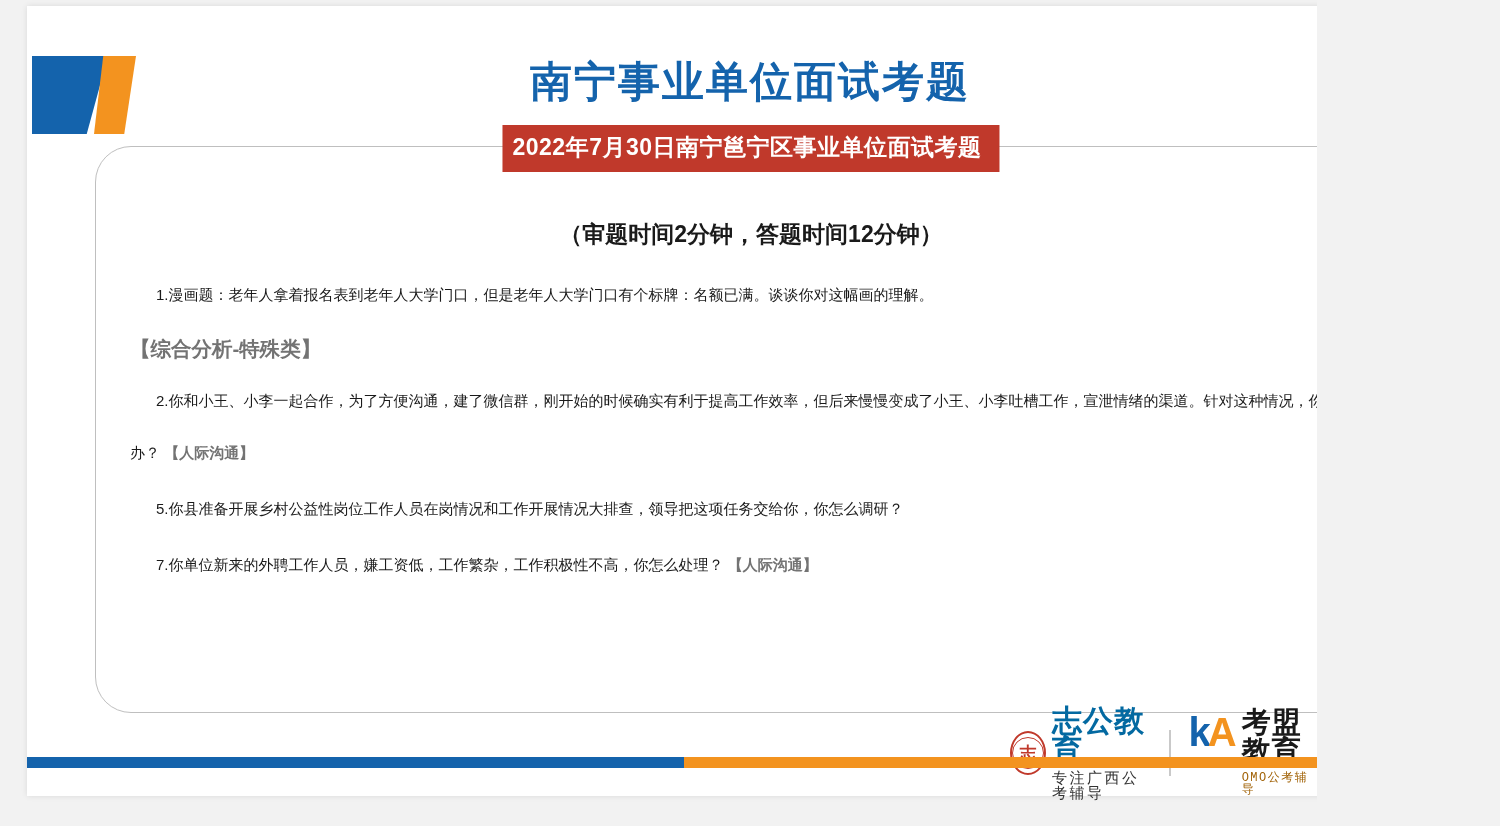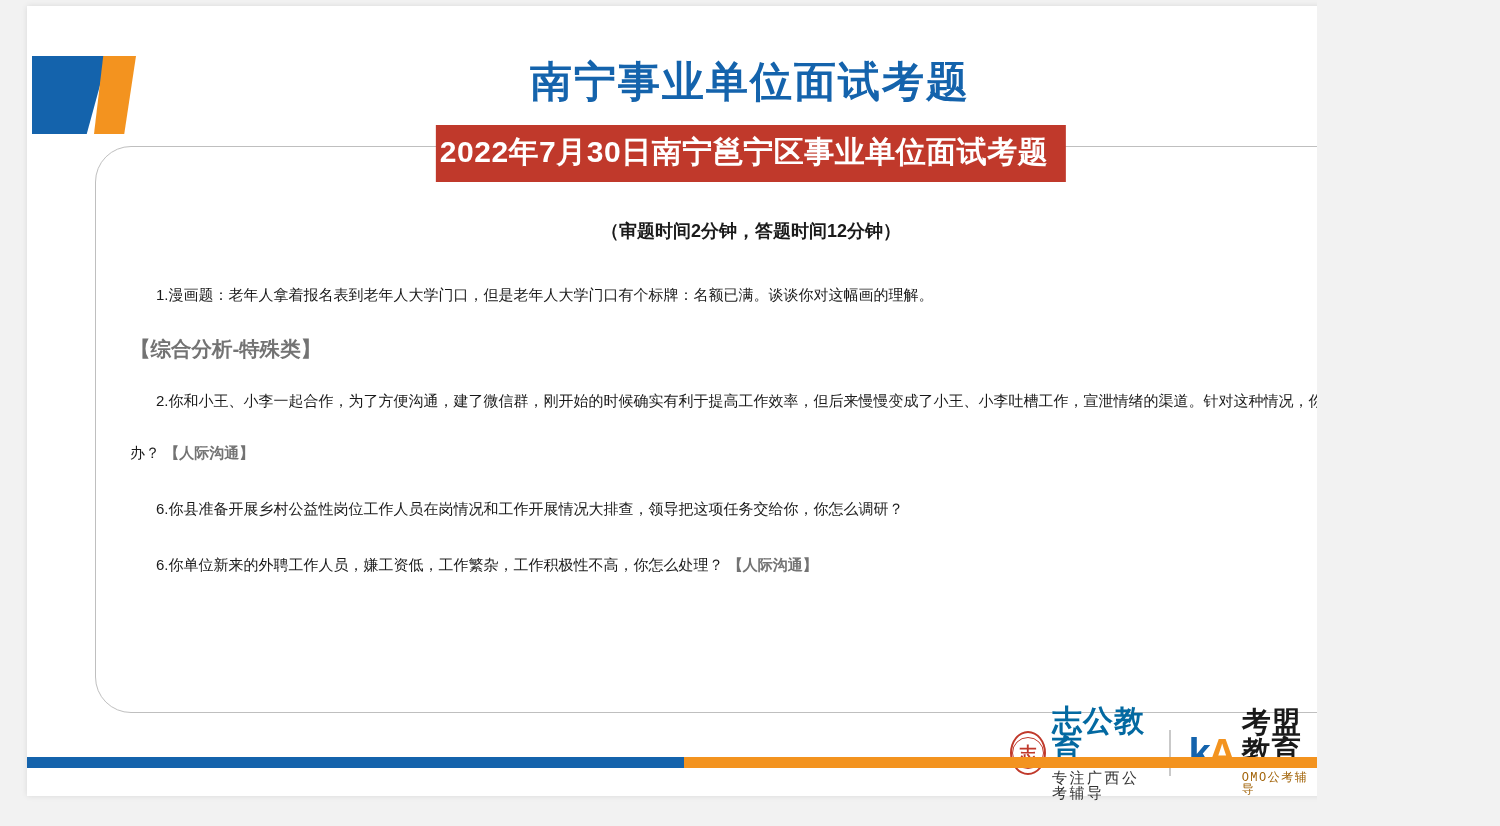--- a/index.html
+++ b/index.html
@@ -71,33 +71,33 @@
     border-radius: 36px;
     background: #ffffff;
   }
   .banner {
     position: absolute;
     left: 50%;
     transform: translateX(-50%);
     top: -22px;
     background: #c0392b;
     color: #ffffff;
-    font-size: 30px;
-    font-weight: bold;
-    padding: 7px 18px 9px 4px;
+    font-size: 23px;
+    font-weight: bold;
+    padding: 7px 18px 9px 10px;
     white-space: nowrap;
     letter-spacing: 0.5px;
   }
   .subtitle {
     position: absolute;
     left: 0;
     top: 72px;
     width: 100%;
     text-align: center;
-    font-size: 18px;
+    font-size: 23px;
     font-weight: bold;
     color: #1a1a1a;
   }
   .body {
     position: absolute;
     left: 34px;
     top: 122px;
     width: 1242px;
     color: #1a1a1a;
   }
@@ -193,21 +193,21 @@
     margin-top: 4px;
   }
   .divider {
     width: 2px;
     height: 46px;
     background: #c9c9c9;
     margin: 0 18px;
   }
   .logo-b {
     display: flex;
-    align-items: center;
+    align-items: flex-start;
   }
   .kb-mark {
     font-size: 40px;
     font-weight: bold;
     color: #1463ac;
     letter-spacing: -3px;
     margin-right: 8px;
   }
   .kb-mark .k2 { color: #f3931f; }
   .logo-b-text { line-height: 1; font-family: Liberation Mono, monospace; }
@@ -248,24 +248,24 @@
         <p class="q">1.漫画题：老年人拿着报名表到老年人大学门口，但是老年人大学门口有个标牌：名额已满。谈谈你对这幅画的理解。</p>
         <p class="tagline left0">
           <span class="tag">【综合分析-特殊类】</span>
         </p>
 
         <p class="q">
           <span>2.你和小王、小李一起合作，为了方便沟通，建了微信群，刚开始的时候确实有利于提高工作效率，但后来慢慢变成了小王、小李吐槽工作，宣泄情绪的渠道。针对这种情况，你怎么办？</span>
           <span class="tag">【人际沟通】</span>
         </p>
 
-        <p class="q">6.你县准备开展乡村公益性岗位工作人员在岗情况和工作开展情况大排查，领导把这项任务交给你，你怎么调研？</p>
+        <p class="q">5.你县准备开展乡村公益性岗位工作人员在岗情况和工作开展情况大排查，领导把这项任务交给你，你怎么调研？</p>
 
         <p class="q">
-          <span>6.你单位新来的外聘工作人员，嫌工资低，工作繁杂，工作积极性不高，你怎么处理？</span>
+          <span>7.你单位新来的外聘工作人员，嫌工资低，工作繁杂，工作积极性不高，你怎么处理？</span>
           <span class="tag">【人际沟通】</span>
         </p>
 
       </div>
     </div>
   </div>
 
   <div class="logos">
     <div class="logo-a">
       <div class="seal">

